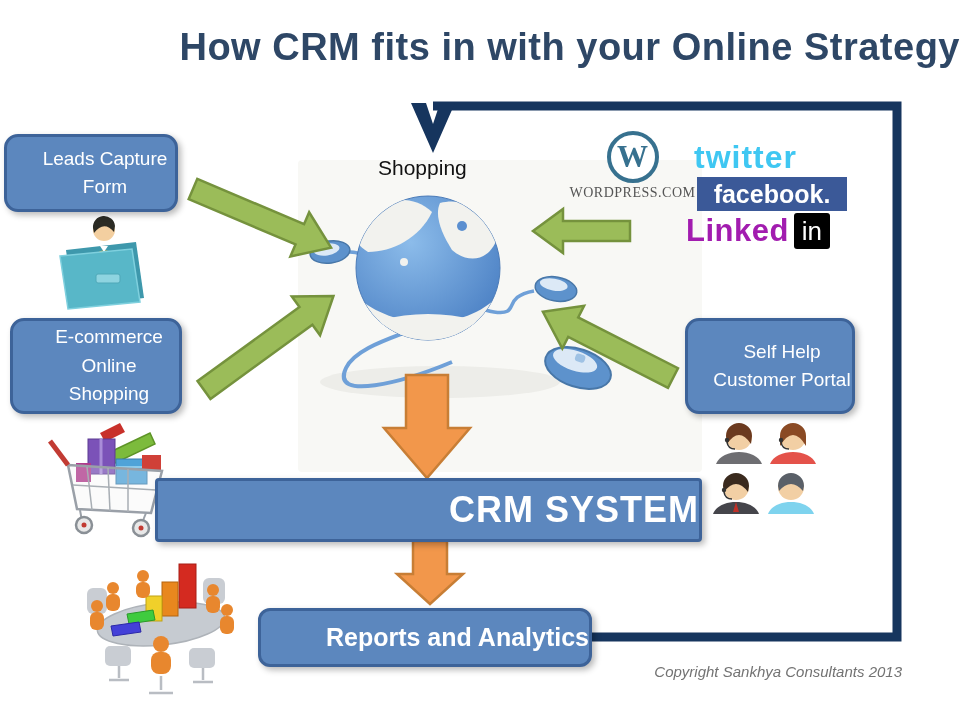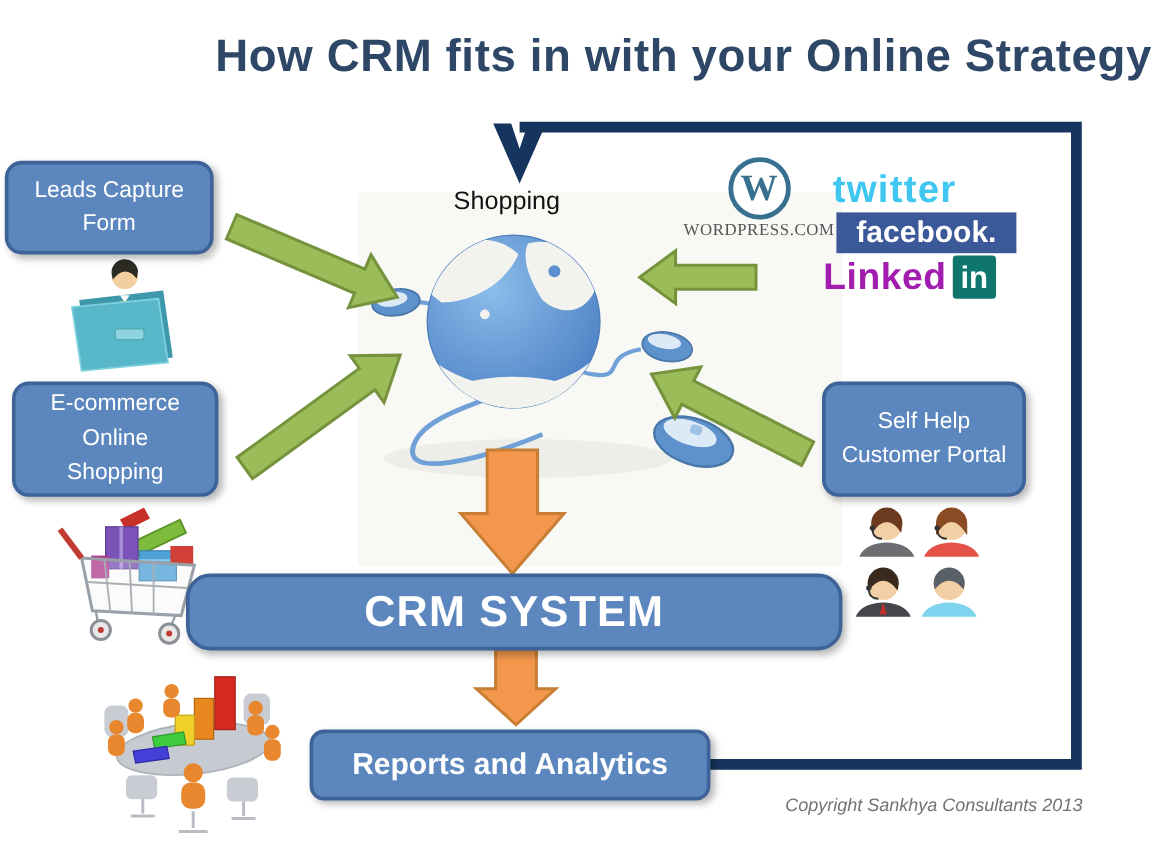--- a/index.html
+++ b/index.html
@@ -8,50 +8,50 @@
     font-family:"Liberation Sans", sans-serif;
   }
   .abs{position:absolute;}
   #title{
     left:0;top:26px;width:960px;text-align:right;
     font-size:38px;font-weight:bold;color:#2E4766;letter-spacing:0.5px;
   }
   svg.layer{position:absolute;left:0;top:0;width:960px;height:720px;}
   .bluebox{
     position:absolute;background:#5C87BE;border:3px solid #3D6399;border-radius:14px;
-    color:#ffffff;display:flex;align-items:center;justify-content:center;text-align:center;
+    color:#ffffff;display:flex;align-items:center;justify-content:flex-end;text-align:center;
     box-shadow:3px 3px 6px rgba(0,0,0,0.28);
     z-index:5;
   }
   #leads-box{left:4px;top:134px;width:168px;height:72px;font-size:19px;line-height:1.45;}
   #ecommerce-box{left:10px;top:318px;width:166px;height:90px;font-size:19px;line-height:1.5;}
   #selfhelp-box{left:685px;top:318px;width:164px;height:90px;font-size:19px;line-height:1.5;}
   #leads-box .lbl,#ecommerce-box .lbl,#selfhelp-box .lbl{width:140px;}
-  #crm-box{left:155px;top:478px;width:541px;height:58px;border-radius:20px;font-size:36px;font-weight:bold;letter-spacing:1px;}
+  #crm-box{left:155px;top:478px;width:541px;height:58px;border-radius:4px;font-size:36px;font-weight:bold;letter-spacing:1px;}
   #reports-box{left:258px;top:608px;width:328px;height:53px;border-radius:12px;font-size:25px;font-weight:bold;}
   #website-label{left:378px;top:156px;font-size:21px;color:#111111;z-index:6;}
   #copyright{right:58px;top:663px;font-size:15px;color:#737373;z-index:6;font-style:italic;}
   
   #wordpress-logo{left:565px;top:131px;width:135px;text-align:center;z-index:6;}
   #wp-circle{
     margin:0 auto;width:44px;height:44px;border:4px solid #37718F;border-radius:50%;
     background:#ffffff;display:flex;align-items:center;justify-content:center;
     font-family:"Liberation Serif", serif;font-size:31px;font-weight:bold;color:#37718F;
   }
   #wp-caption{margin-top:2px;font-family:"Liberation Serif", serif;font-size:14px;color:#555555;letter-spacing:0.5px;}
   #twitter-logo{left:694px;top:139px;font-size:32px;font-weight:bold;color:#3FC7F2;letter-spacing:1px;z-index:6;}
   #facebook-logo{
     left:697px;top:177px;width:150px;height:34px;background:#3B5998;color:#ffffff;
     display:flex;align-items:center;justify-content:center;font-size:25px;font-weight:bold;z-index:6;
   }
   #linkedin-logo{left:686px;top:213px;display:flex;align-items:center;z-index:6;}
   #linkedin-word{font-size:31px;font-weight:bold;color:#a21caf;letter-spacing:0.5px;}
   #linkedin-badge{
-    width:36px;height:36px;background:#0f766e;border-radius:3px;margin-left:5px;
-    display:flex;align-items:center;justify-content:center;color:#ffffff;font-size:26px;font-weight:bold;
+    width:36px;height:36px;background:#000000;border-radius:3px;margin-left:5px;
+    display:flex;align-items:center;justify-content:center;color:#ffffff;font-size:26px;font-weight:normal;
   }
 </style>
 </head>
 <body>
 
 <div id="slide">
 
   <div class="abs" id="title">How CRM fits in with your Online Strategy</div>
 
   <svg class="layer" viewBox="0 0 960 720">

